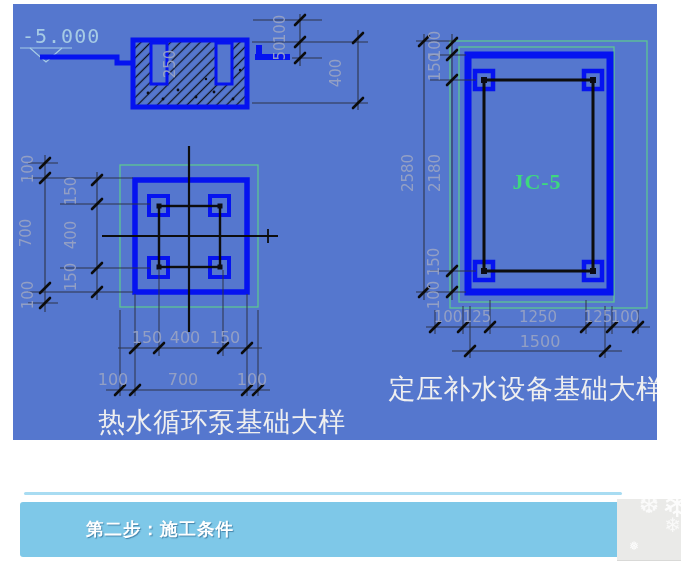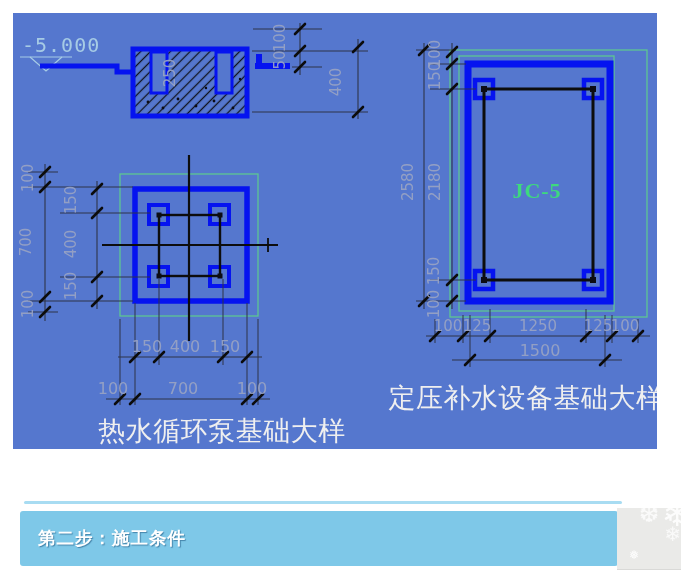--- a/index.html
+++ b/index.html
@@ -1,37 +1,37 @@
 <!DOCTYPE html>
 <html><head>
 <meta charset="utf-8">
 <style>
   html,body{margin:0;padding:0;}
   body{width:685px;height:581px;background:#ffffff;font-family:"Liberation Sans",sans-serif;position:relative;overflow:hidden;}
-  .page{position:absolute;inset:0;margin-top:9px;}
+  .page{position:absolute;inset:0;}
   .drawing-area{position:absolute;left:13px;top:4px;width:644px;height:436px;background:#5577CE;}
   .drawing-area svg{display:block;width:644px;height:436px;}
 
   
   .dimline{stroke:#2E3548;stroke-width:1.1;}
   .extline{stroke:#2E3548;stroke-width:1;}
   .tk{stroke:#0c0c0c;stroke-width:2.6;stroke-linecap:round;}
   .bluethick{stroke:#0513F0;fill:none;}
   .greenrect{stroke:#5EC793;fill:none;stroke-width:1.3;}
   .blackline{stroke:#0d0d0d;fill:none;}
   .dot{fill:#0c0c14;}
   .dimtxt{font-family:"DejaVu Sans",sans-serif;font-size:15px;fill:#98A3C4;opacity:.93;text-anchor:middle;}
   .dimtxt.lg{font-size:16px;}
   .leveltxt{font-family:"DejaVu Sans Mono","DejaVu Sans",monospace;font-size:20px;fill:#A6CBE5;letter-spacing:1px;}
   .jc5txt{font-family:"Liberation Serif","DejaVu Serif",serif;font-weight:bold;font-size:22px;fill:#3ED97E;letter-spacing:1px;text-anchor:middle;}
   .cjtitle{font-family:"Liberation Serif","DejaVu Serif",serif;font-size:27px;fill:#EFEFEF;text-anchor:middle;letter-spacing:.5px;}
 
   
   .footer-accent{position:absolute;left:24px;top:492px;width:598px;height:3px;background:#A8DCF2;border-radius:2px;}
-  .step-bar{position:absolute;left:20px;top:502px;width:598px;height:55px;background:#7EC8E8;border-radius:3px;}
+  .step-bar{position:absolute;left:20px;top:502px;width:598px;height:55px;background:#7EC8E8;border-radius:3px;padding-left:48px;}
   .step-bar span{display:block;padding-left:18px;line-height:55px;font-size:17.5px;font-weight:bold;color:#ffffff;
     text-shadow:1px 1px 1px rgba(50,110,150,.75);letter-spacing:1px;}
   .corner-box{position:absolute;left:617px;top:499px;width:64px;height:61px;background:#EAEAE8;overflow:hidden;
     border-bottom:1px solid #d9d9d7;}
   .flake{position:absolute;color:#ffffff;opacity:.9;line-height:1;}
   .flake.f1{font-size:38px;right:-12px;top:-14px;}
   .flake.f2{font-size:24px;right:22px;top:-6px;opacity:.8;}
   .flake.f3{font-size:20px;right:0px;top:16px;opacity:.75;}
   .flake.f4{font-size:12px;left:12px;bottom:8px;opacity:.95;}
 </style>

